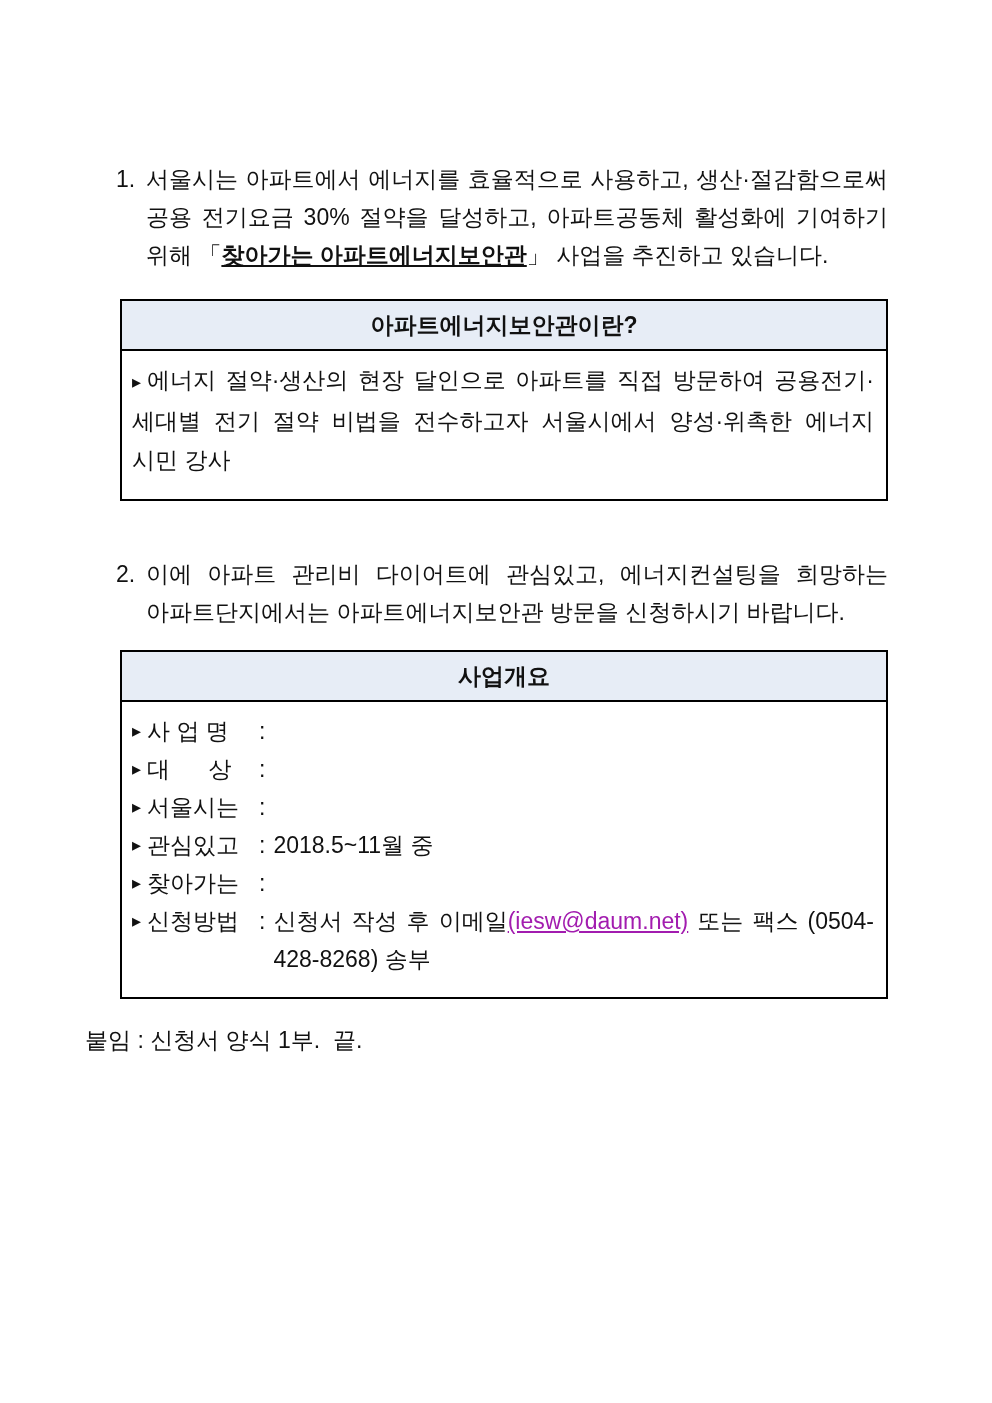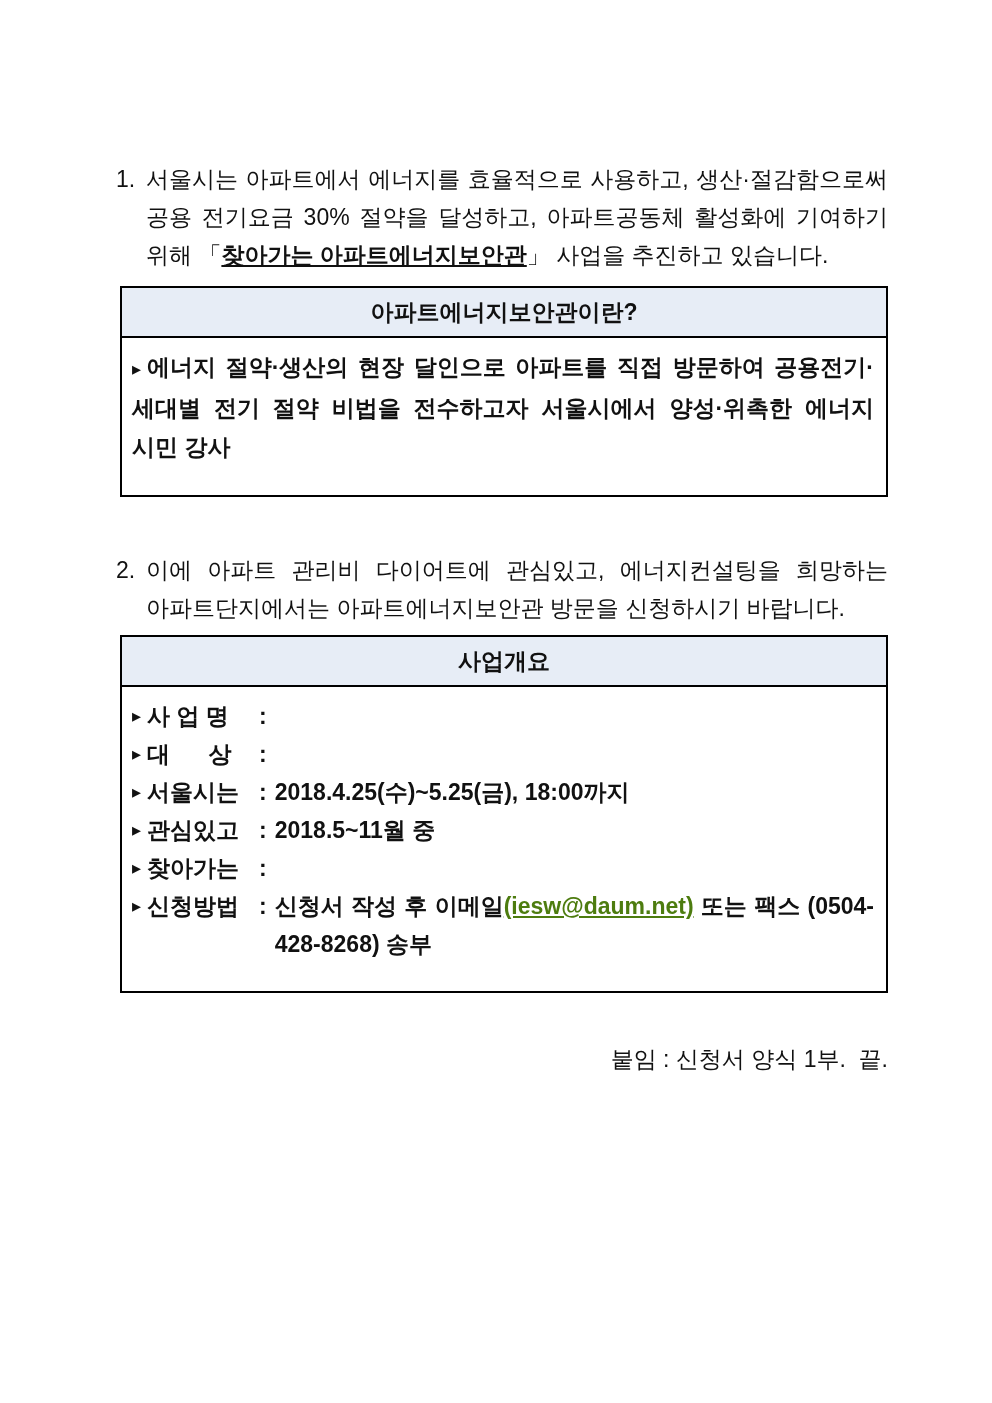--- a/index.html
+++ b/index.html
@@ -48,33 +48,32 @@
   .box-title {
     background: #e7edf6;
     border-bottom: 2px solid #000000;
     text-align: center;
     font-weight: bold;
     font-size: 23px;
     line-height: 28px;
     padding: 10px 0;
   }
   .box-body {
-    padding: 10px 12px 28px 10px;
+    padding: 10px 12px 19px 10px;
     font-size: 23px;
     line-height: 39px;
     text-align: justify;
-    font-weight: bold;
   }
   .bullet {
     font-size: 18px;
     margin-right: 6px;
   }
-  .box1 { margin-top: 12px; }
+  .box1 { margin-top: 25px; }
   .para2 { margin-top: 54px; }
-  .box2 { margin-top: 8px; }
+  .box2 { margin-top: 19px; }
   
   .item {
     display: flex;
     align-items: flex-start;
     line-height: 38px;
   }
   .item .prefix {
     flex: 0 0 auto;
     display: flex;
     align-items: flex-start;
@@ -91,28 +90,27 @@
     padding: 0 8px 0 4px;
   }
   .item .content {
     flex: 1 1 auto;
     text-align: justify;
   }
   .note-underline {
     text-decoration: underline;
   }
   .email-link {
-    color: #4d7c0f;
+    color: #a21caf;
     text-decoration: underline;
     cursor: pointer;
   }
   .closing {
-    margin: 47px 0 0 -31px;
+    margin: 22px 0 0 -31px;
     white-space: pre-wrap;
-    text-align: right;
   }
 </style>
 </head>
 <body>
 
 <div class="page">
 
   <div class="para">
     <span class="num">1.</span>
     <span class="ptext"><span>서울시는 아파트에서 에너지를 효율적으로 사용하고, 생산·절감함으로써 공용 전기요금 30% 절약을 달성하고, 아파트공동체 활성화에 기여하기 위해 「</span><span class="em-program">찾아가는 아파트에너지보안관</span><span>」 사업을 추진하고 있습니다.</span></span>
@@ -135,21 +133,20 @@
       <div class="item">
         <span class="prefix"><span class="bullet">▸</span><span class="label">사 업 명</span><span class="colon">:</span></span>
       </div>
 
       <div class="item">
         <span class="prefix"><span class="bullet">▸</span><span class="label">대      상</span><span class="colon">:</span></span>
       </div>
 
       <div class="item">
         <span class="prefix"><span class="bullet">▸</span><span class="label">서울시는</span><span class="colon">:</span></span>
-        <span class="content">2018.4.25(수)~5.25(금), 18:00까지</span>
       </div>
 
       <div class="item">
         <span class="prefix"><span class="bullet">▸</span><span class="label">관심있고</span><span class="colon">:</span></span>
         <span class="content">2018.5~11월 중</span>
       </div>
 
       <div class="item">
         <span class="prefix"><span class="bullet">▸</span><span class="label">찾아가는</span><span class="colon">:</span></span>
       </div>

